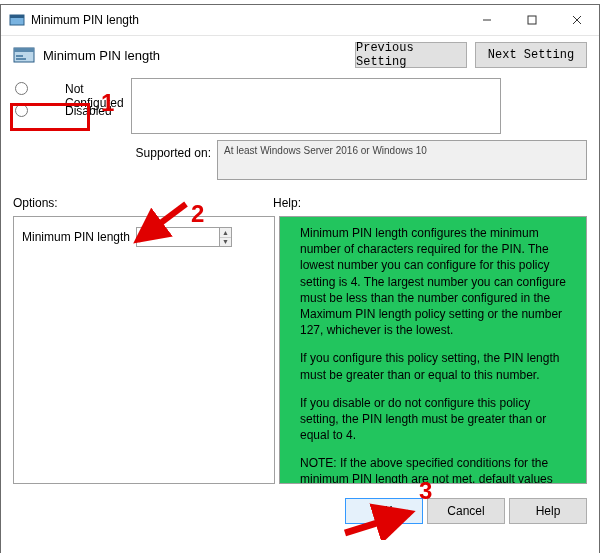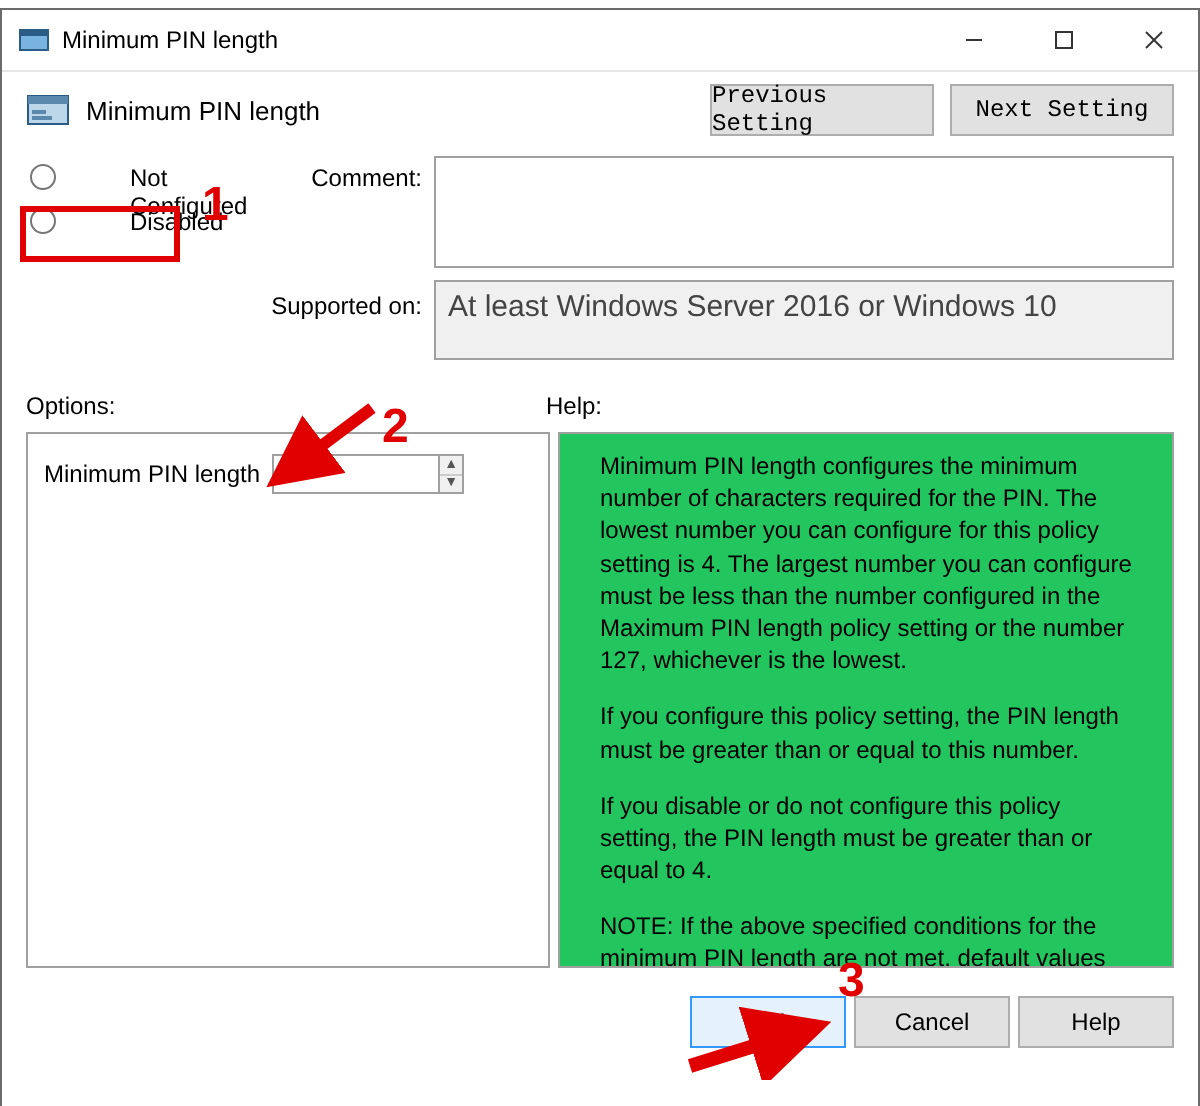--- a/index.html
+++ b/index.html
@@ -107,21 +107,21 @@
     font-size: 12px;
     box-sizing: border-box;
     padding: 2px 20px 2px 4px;
     overflow-y: scroll;
   }
   .supportedbox {
     width: 370px;
     height: 40px;
     border: 1px solid #a0a0a0;
     background: #f0f0f0;
-    font-size: 15px;
+    font-size: 10px;
     box-sizing: border-box;
     padding: 4px 20px 18px 6px;
     overflow-y: scroll;
     color: #444;
     resize: none;
     font-family: inherit;
   }
   
   .midlabels {
     display: flex;
@@ -280,21 +280,20 @@
         <input type="radio" name="st" style="">
         <span>Not Configured</span>
       </label>
       <label class="radio">
         <input type="radio" name="st" style="">
         <span>Disabled</span>
       </label>
     </div>
     <div style="flex:1">
       <div style="display:flex;">
-        <div class="labelcol">Comment:</div>
         <textarea class="commentbox" style=""></textarea>
       </div>
       <div style="display:flex; margin-top:6px;">
         <div class="labelcol" style="padding-top:6px">Supported on:</div>
         <textarea readonly="" class="supportedbox" style="">At least Windows Server 2016 or Windows 10</textarea>
       </div>
     </div>
   </div>
 
   <div class="midlabels">

